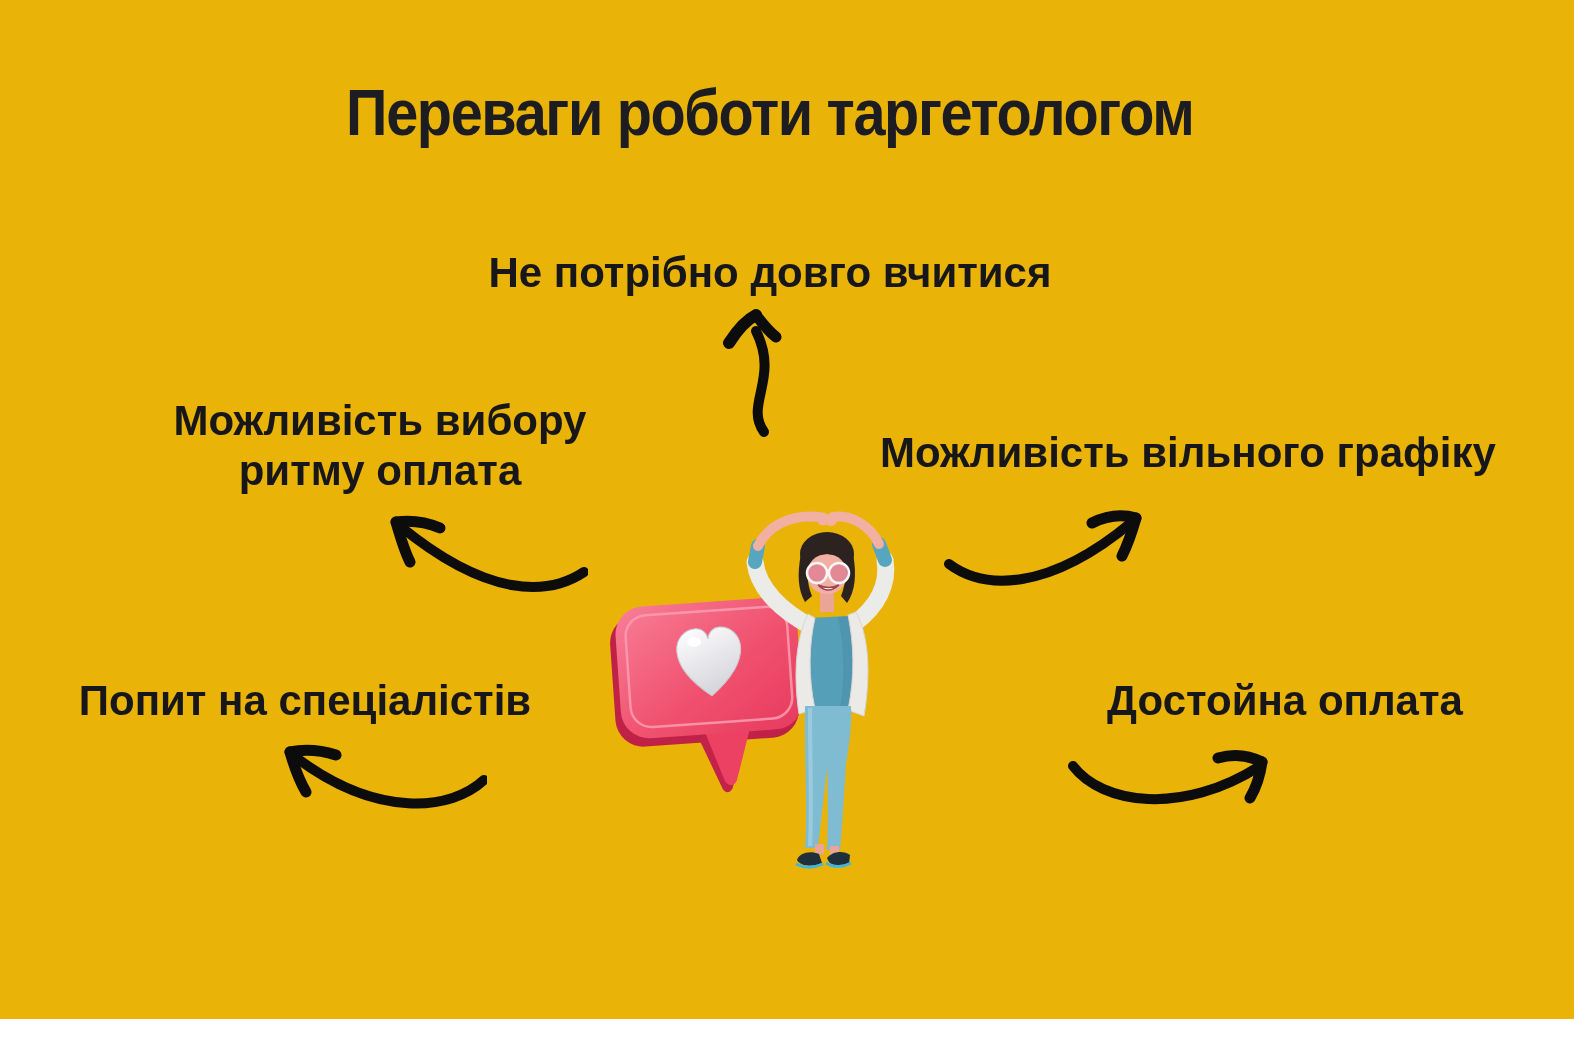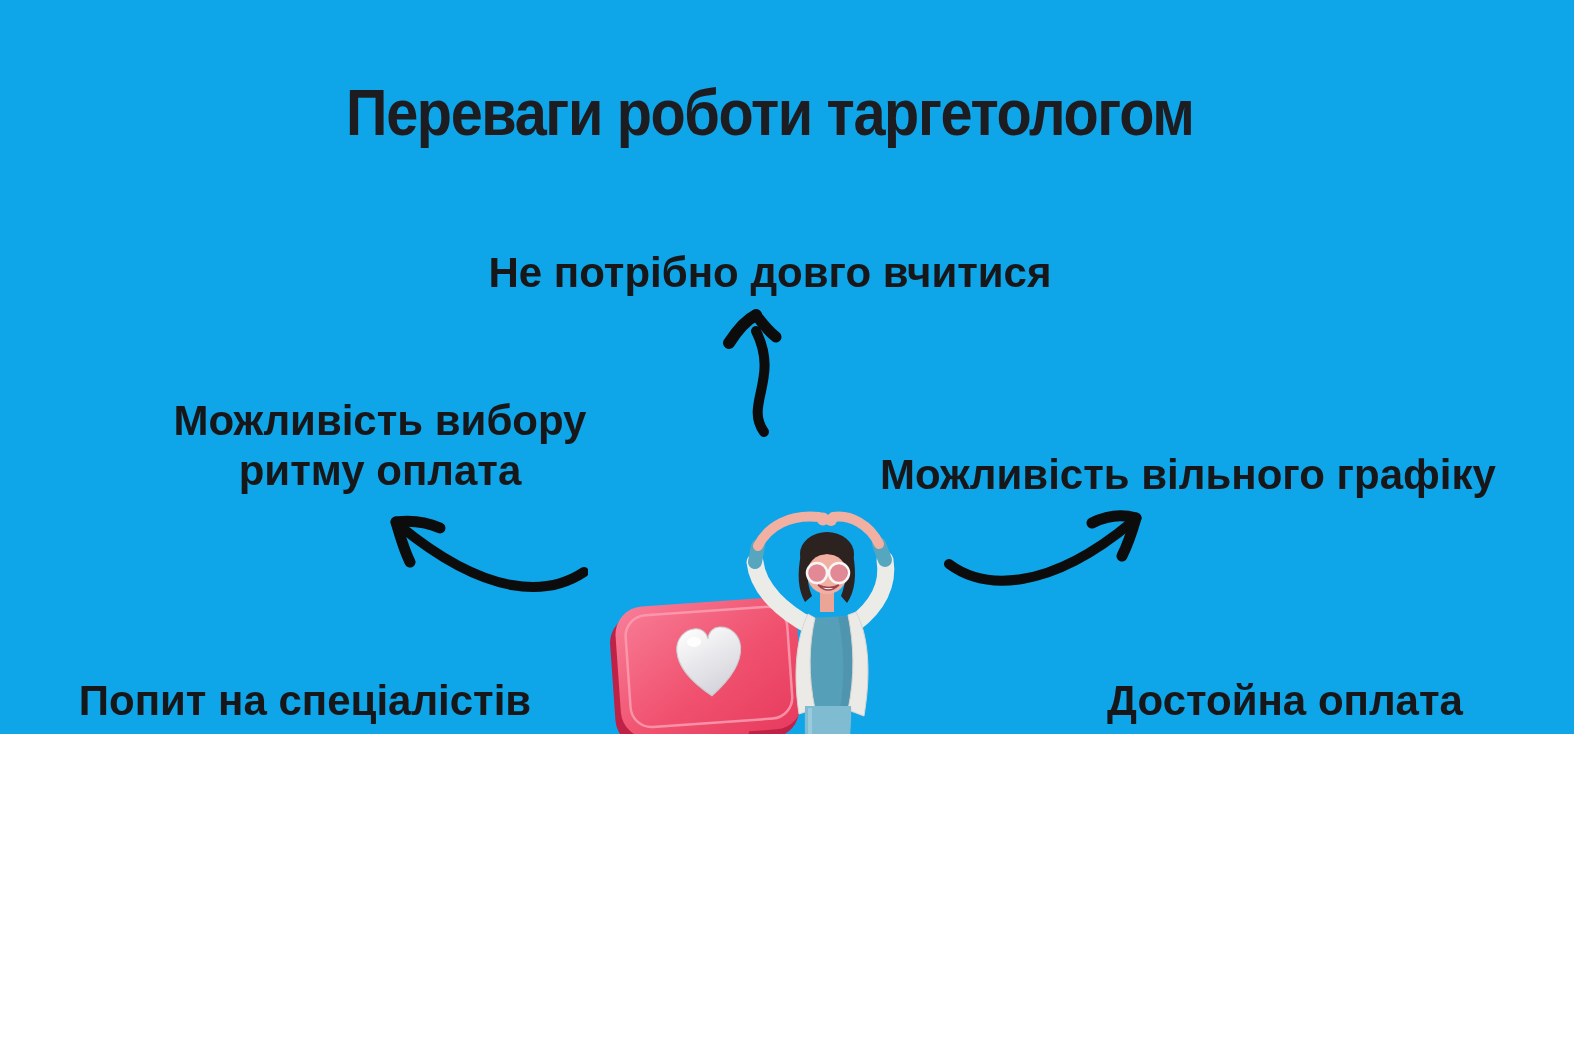--- a/index.html
+++ b/index.html
@@ -1,19 +1,19 @@
 <!DOCTYPE html>
 <html><head>
 <meta charset="utf-8">
 <style>
   html,body{margin:0;padding:0;background:#ffffff;}
   .canvas{
     position:relative;
-    width:1574px;height:734px;
-    background:#0ea5e9;
+    width:1574px;height:1019px;
+    background:#eab308;
     overflow:hidden;
     font-family:"Liberation Sans",sans-serif;
     color:#1b1b1f;
   }
   .title{
     position:absolute;left:0;top:76px;width:1540px;
     text-align:center;
   }
   .title span{
     display:inline-block;
@@ -25,21 +25,21 @@
     white-space:nowrap;
   }
   .label{
     position:absolute;
     font-size:42px;font-weight:700;color:#17171a;
     text-align:center;line-height:50px;
     white-space:nowrap;
   }
   .label-top{left:380px;top:248px;width:780px;}
   .label-left{left:160px;top:396px;width:440px;}
-  .label-right{left:880px;top:450px;width:590px;}
+  .label-right{left:880px;top:428px;width:590px;}
   .label-bottom-left{left:60px;top:676px;width:490px;}
   .label-bottom-right{left:1040px;top:676px;width:490px;}
   .arrow{position:absolute;}
   .arrow path{stroke:#0c0c0c;fill:none;stroke-linecap:round;}
   .illustration{position:absolute;left:598px;top:498px;}
   .footer{
     position:absolute;left:714px;top:938px;
     display:flex;align-items:center;gap:10px;
   }
   .footer-text{

